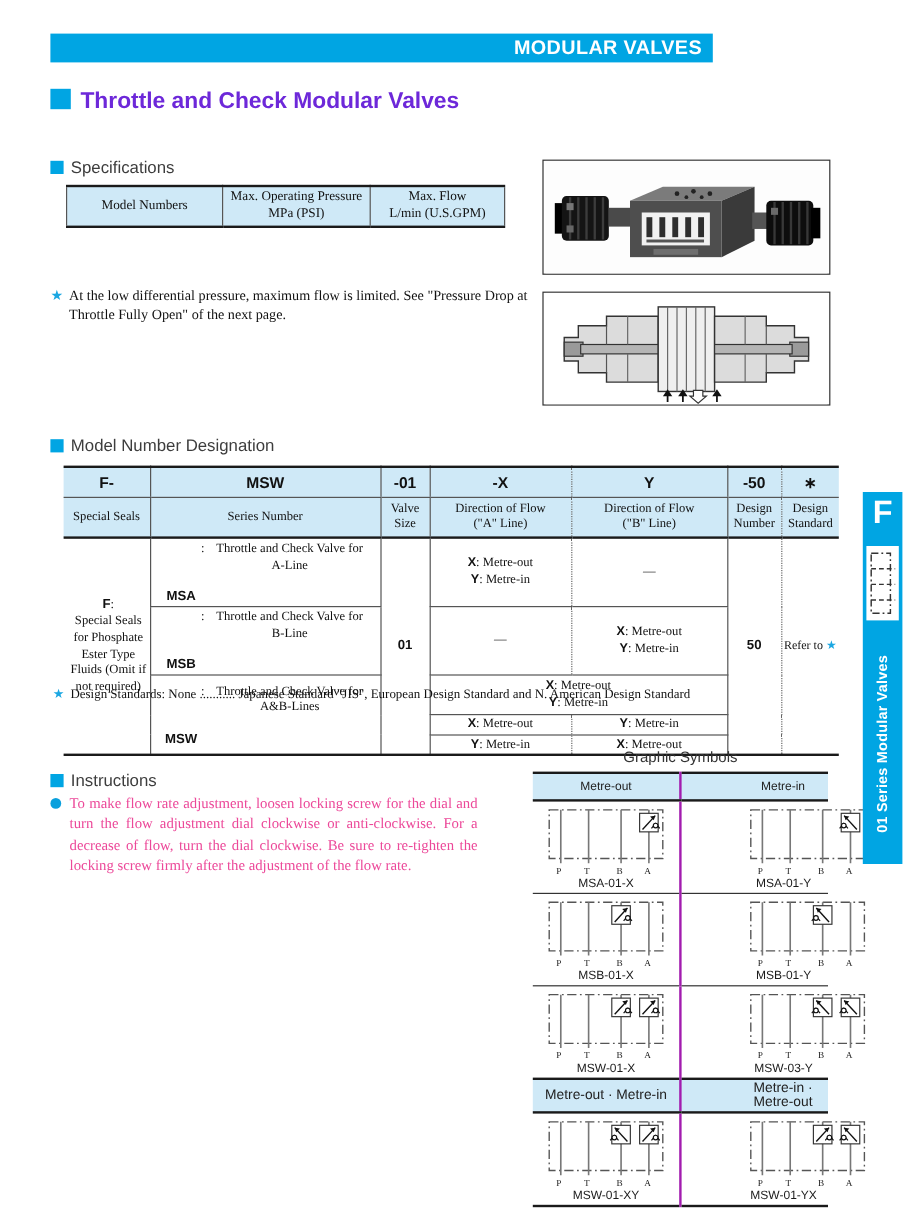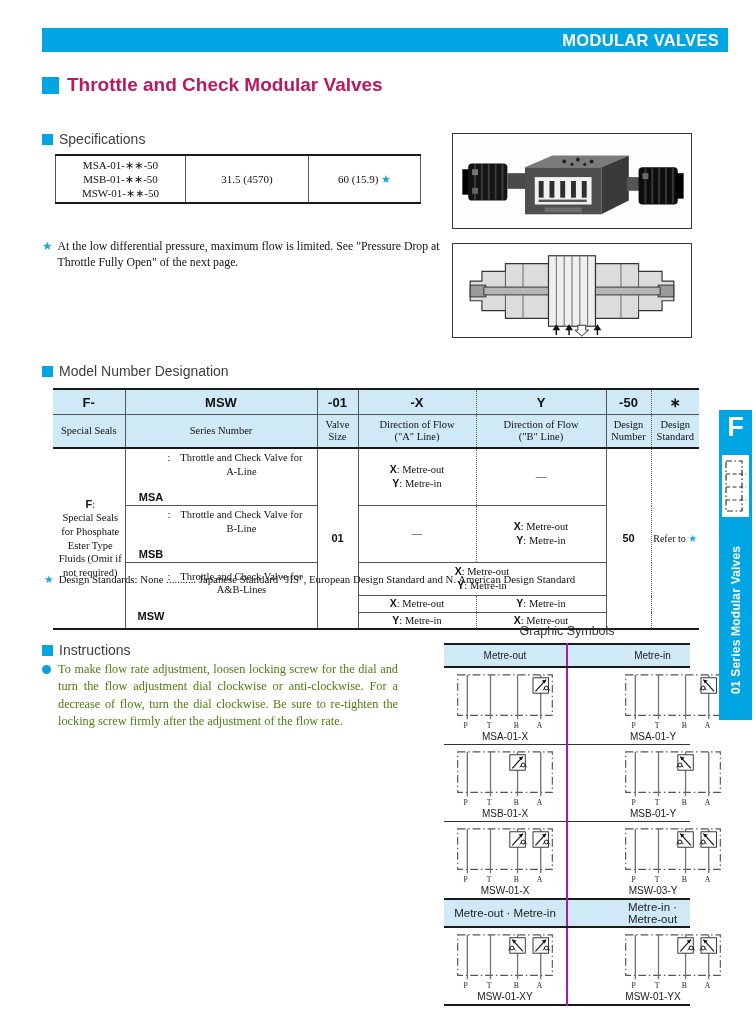--- a/index.html
+++ b/index.html
@@ -1,26 +1,26 @@
 <!DOCTYPE html>
 <html><head>
 <meta charset="utf-8">
 <style>
   html,body{margin:0;padding:0;background:#fff;}
   #page{position:relative;width:756px;height:1010px;background:#ffffff;overflow:hidden;
         font-family:"Liberation Serif",serif;color:#111;}
 
   
-  .banner{position:absolute;left:42px;top:28px;width:686px;height:24px;background:#00a5e3;
+  .banner{position:absolute;left:42px;top:28px;width:552px;height:24px;background:#00a5e3;
           color:#fff;font:bold 16.5px "Liberation Sans",sans-serif;text-align:right;
           line-height:24px;padding-right:9px;box-sizing:border-box;letter-spacing:.3px;}
 
   
-  .page-title{position:absolute;left:42px;top:74px;display:flex;align-items:center;
-              font:bold 19px "Liberation Sans",sans-serif;color:#be185d;}
+  .page-title{position:absolute;left:42px;top:74px;display:flex;
+              font:bold 19px "Liberation Sans",sans-serif;color:#6d28d9;}
   .sq-lg{width:17px;height:17px;margin-right:8px;background:#00a5e3;flex:none;}
 
   
   .sec-h{position:absolute;display:flex;align-items:center;
          font:14px "Liberation Sans",sans-serif;color:#3d3d3d;}
   .sq{width:11px;height:11px;margin-right:6px;background:#00a5e3;flex:none;}
 
   table{border-collapse:collapse;table-layout:fixed;}
 
   
@@ -65,21 +65,21 @@
   .series-flex .code{font:bold 11px "Liberation Sans",sans-serif;flex:none;width:33px;margin-top:40px;}
   .series-flex .sep{flex:none;margin:0 5px 0 0;}
   .series-flex .desc{width:132px;}
   .flow b{font:bold 10.5px "Liberation Sans",sans-serif;}
   .vs,.dn{font:bold 11px "Liberation Sans",sans-serif;}
   .ds{font-size:10px;white-space:nowrap;}
 
   
   .instr{position:absolute;left:42px;top:661px;width:356px;display:flex;}
   .instr .bullet{flex:none;width:9px;height:9px;border-radius:50%;background:#0aa0dd;margin:4px 7px 0 0;}
-  .instr .txt{font:12.3px "Liberation Serif",serif;text-align:justify;line-height:1.42;color:#4d7c0f;}
+  .instr .txt{font:12.3px "Liberation Serif",serif;text-align:justify;line-height:1.42;color:#ec4899;}
 
   
   .sym-title{position:absolute;left:444px;top:624px;width:246px;text-align:center;
              font:12.5px "Liberation Sans",sans-serif;color:#333;}
   .symbols{position:absolute;left:444px;top:643px;width:246px;
            border-top:2px solid #1a1a1a;border-bottom:2.5px solid #1a1a1a;
            font-family:"Liberation Sans",sans-serif;color:#222;}
   .symbols th{background:#cfe9f7;font-weight:normal;font-size:10px;height:19px;
               border-bottom:2px solid #1a1a1a;}
   .symbols tr.h2 th{font-size:11.5px;height:20px;border-top:2px solid #1a1a1a;}
@@ -135,31 +135,30 @@
     <span>Specifications</span>
   </div>
 
   <table class="spec">
     <colgroup>
         <col style="width:130px">
         <col style="width:123px">
         <col style="width:112px">
       </colgroup>
     <tbody>
-    <tr>
-      <td>
-        <div>MSA-01-∗∗-50</div>
-        <div>MSB-01-∗∗-50</div>
-        <div>MSW-01-∗∗-50</div>
-      </td>
-      <td>31.5 (4570)</td>
-      <td>
-        <span>60 (15.9)</span>
-        <span class="star">★</span>
-      </td>
+        <tr>
+      <th>Model Numbers</th>
+      <th>
+        <div>Max. Operating Pressure</div>
+        <div>MPa (PSI)</div>
+      </th>
+      <th>
+        <div>Max. Flow</div>
+        <div>L/min (U.S.GPM)</div>
+      </th>
     </tr>
   </tbody>
     </table>
 
   <div class="note note-spec">
     <span class="star">★</span>
     <span>At the low differential pressure, maximum flow is limited. See "Pressure Drop at Throttle Fully Open" of the next page.</span>
   </div>
 
   <div class="img-box photo-box">

